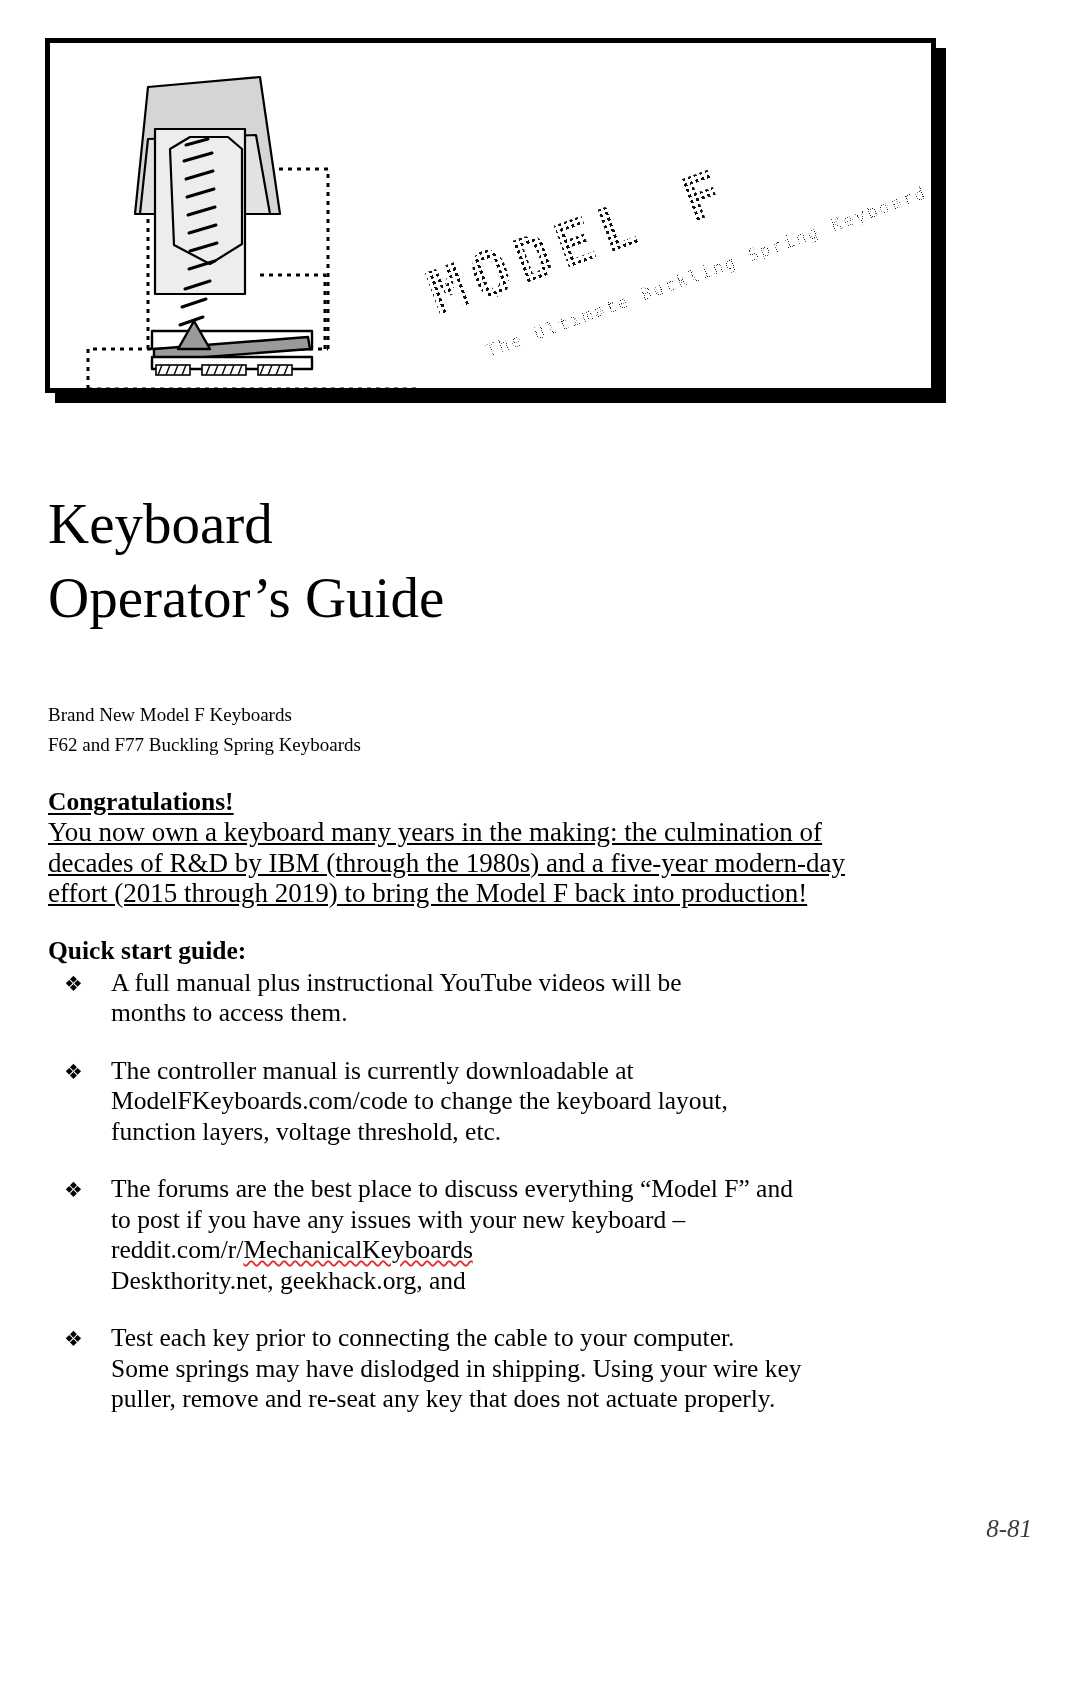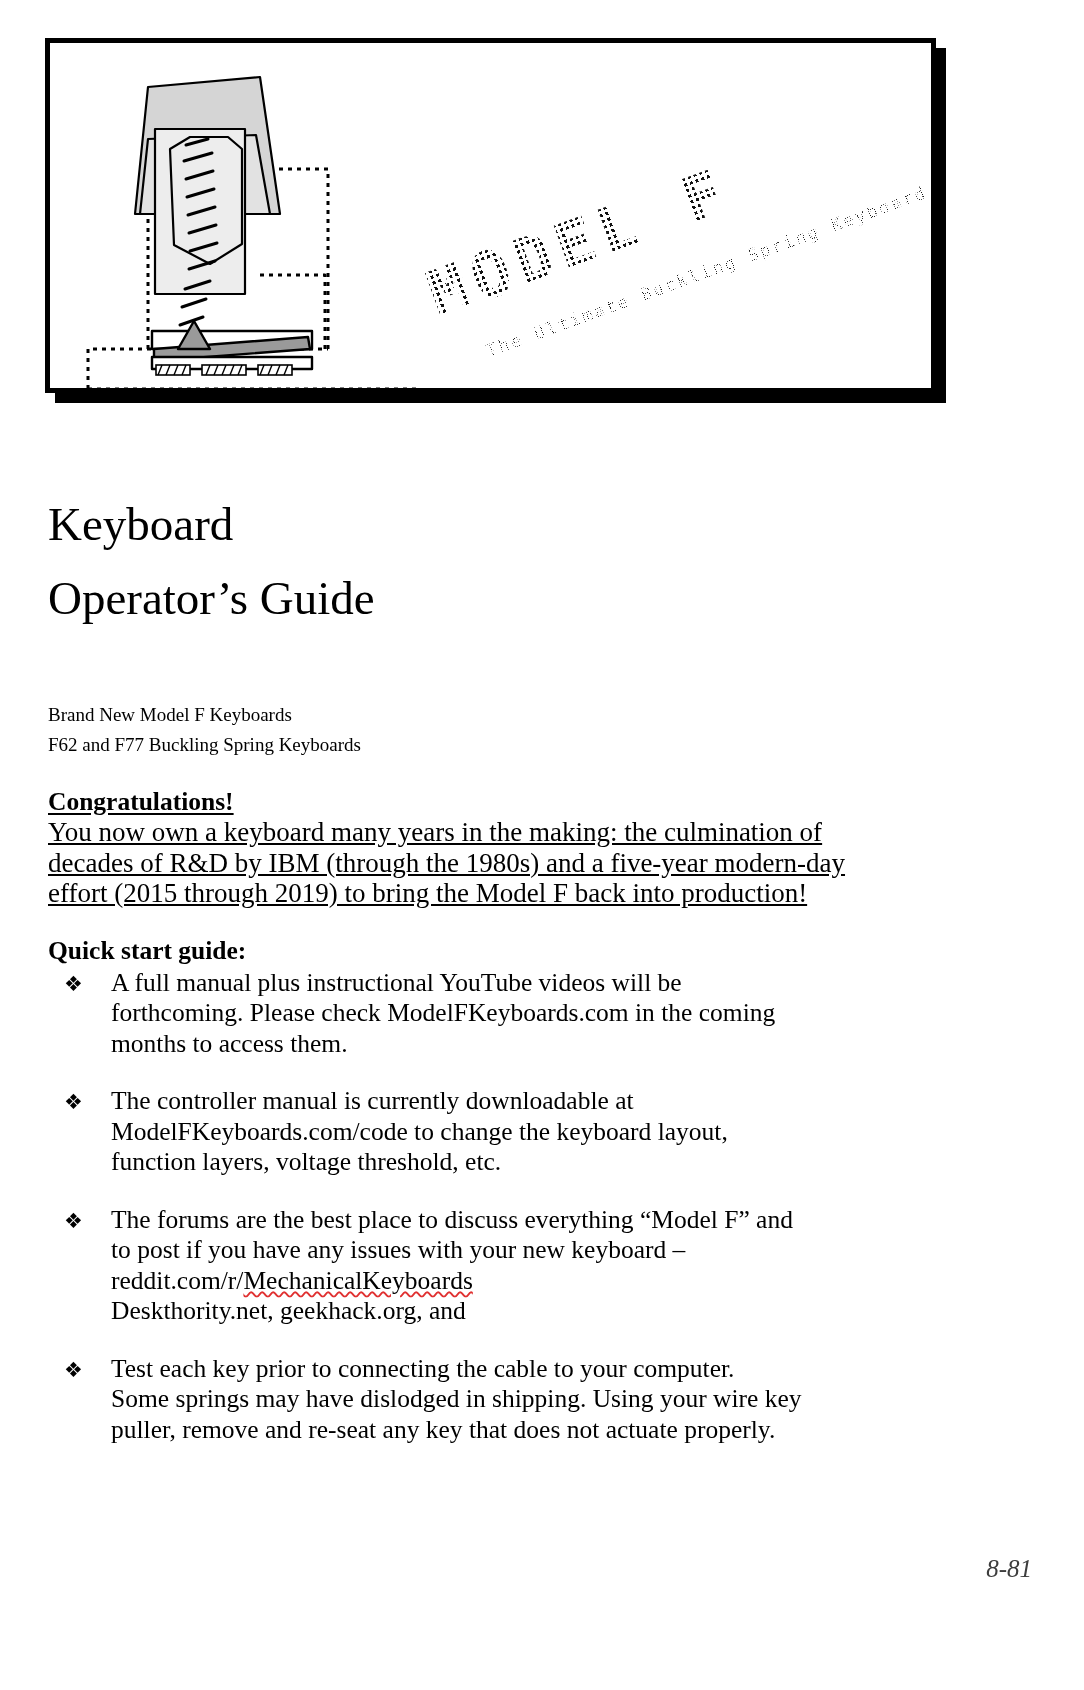--- a/index.html
+++ b/index.html
@@ -101,21 +101,21 @@
   }
 
   
   #doc-title {
     position: absolute;
     left: 48px;
     top: 487px;
     width: 900px;
   }
   #doc-title .title-line {
-    font-size: 47px;
+    font-size: 57px;
     line-height: 74px;
     letter-spacing: 0px;
     white-space: nowrap;
   }
 
   
   #body-content {
     position: absolute;
     left: 48px;
     top: 700px;
@@ -170,21 +170,21 @@
   .spellcheck {
     text-decoration: underline wavy #e03030;
     text-decoration-thickness: 1.6px;
     text-underline-offset: 2px;
   }
 
   
   #page-footer {
     position: absolute;
     right: 52px;
-    top: 1555px;
+    top: 1515px;
     font-style: italic;
     font-size: 25px;
     color: #3d3d3d;
   }
 </style>
 </head>
 <body>
 
 <div id="header-banner">
   <div class="banner-shadow"></div>
@@ -278,21 +278,20 @@
     <span class="line">effort (2015 through 2019) to bring the Model F back into production!</span>
   </div>
 
   <div class="section-head">Quick start guide:</div>
 
   <ul class="bullets">
 
     <li>
       <span class="bullet-glyph">❖</span>
       <span class="line">A full manual plus instructional YouTube videos will be</span>
-      <span class="line">forthcoming.  Please check ModelFKeyboards.com in the coming</span>
       <span class="line">months to access them.</span>
     </li>
 
     <li>
       <span class="bullet-glyph">❖</span>
       <span class="line">The controller manual is currently downloadable at</span>
       <span class="line">ModelFKeyboards.com/code to change the keyboard layout,</span>
       <span class="line">function layers, voltage threshold, etc.</span>
     </li>
 

